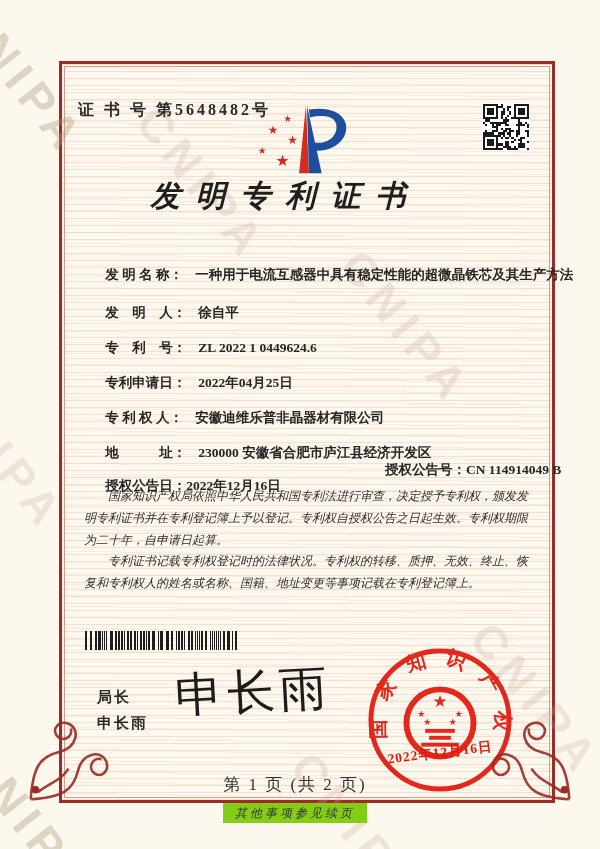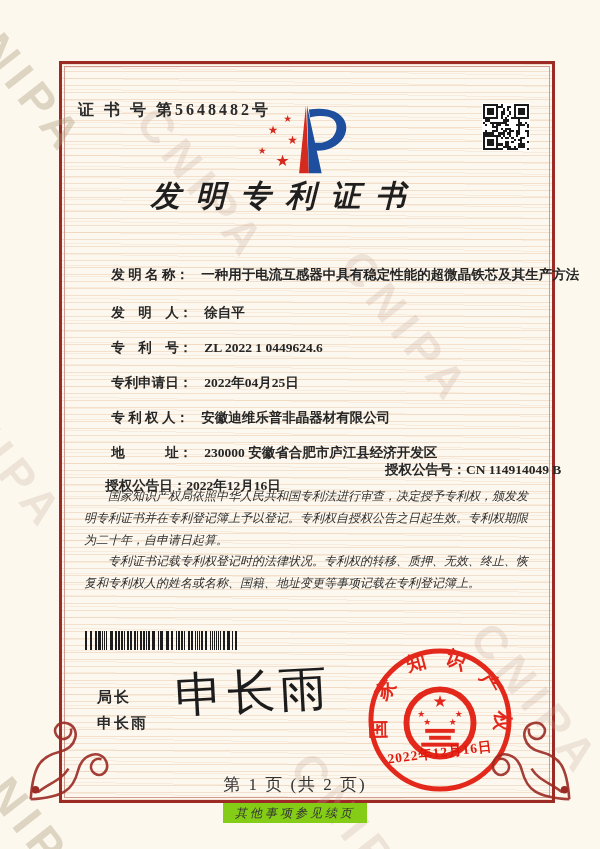--- a/index.html
+++ b/index.html
@@ -40,21 +40,21 @@
   #qr rect{fill:#1a1a1a;}
   .title{
     position:absolute;left:60px;top:176px;width:436px;
     text-align:center;font-size:30px;font-weight:bold;
     letter-spacing:15px;text-indent:15px;color:#1f1f1f;font-style:italic;
   }
   .field-row{
     position:absolute;left:85px;width:450px;
     font-size:13.5px;font-weight:600;white-space:pre;color:#262626;
   }
-  .field-label{display:inline-block;min-width:78px;margin-left:6px;}
+  .field-label{display:inline-block;min-width:78px;}
   .field-value{margin-left:12px;}
   .grant-pair2{position:absolute;left:300px;top:0;white-space:pre;}
   .paras{
     position:absolute;left:84px;top:486px;width:444px;
     font-size:12px;line-height:21.8px;font-style:italic;color:#2e2e2e;
   }
   .paras p{margin:0;text-indent:2em;}
   .barcode{position:absolute;left:85px;top:631px;}
   #barcode rect{fill:#1c1c1c;}
   .director{

